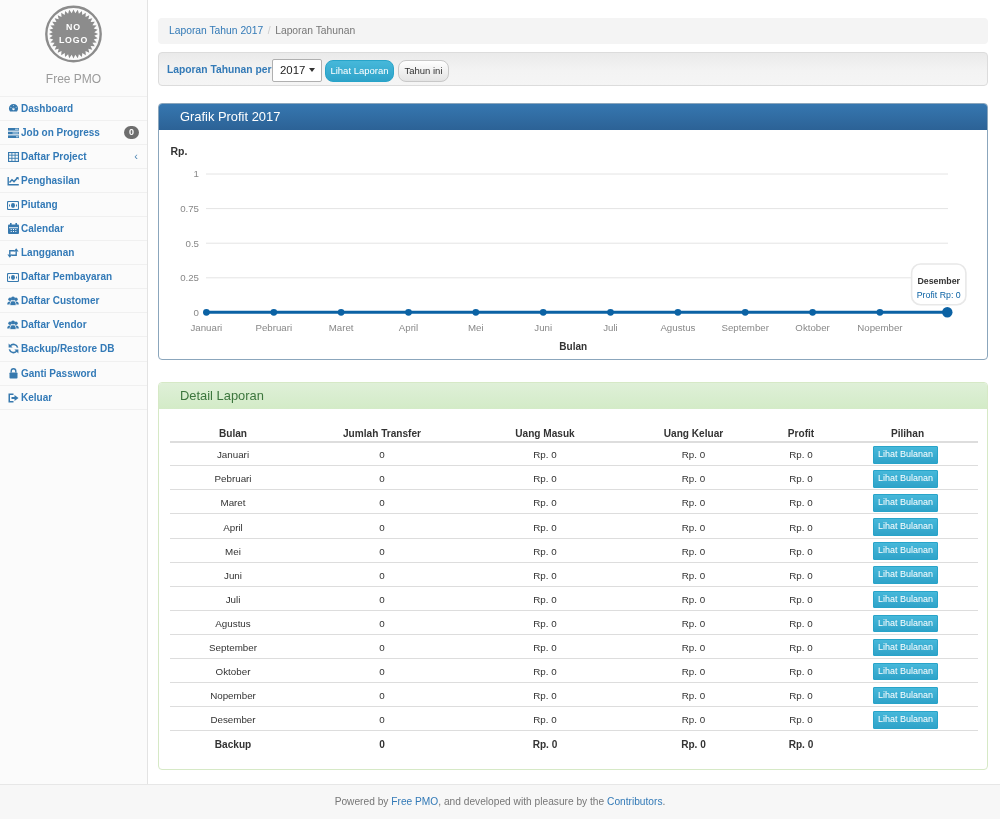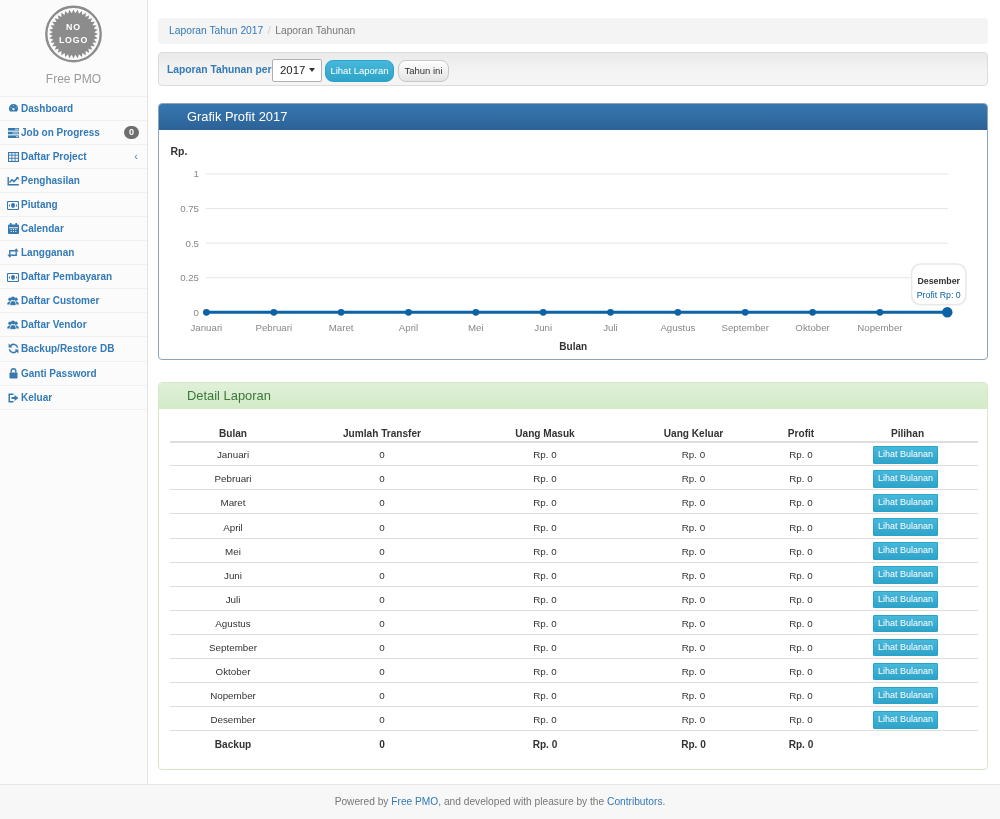--- a/index.html
+++ b/index.html
@@ -19,21 +19,21 @@
 .breadcrumb a { color:#337ab7; }
 .breadcrumb .sep { color:#ccc; padding:0 4.5px; }
 .well { position:absolute; left:10px; top:51.5px; width:830px; height:34px; background:linear-gradient(to bottom,#eaeaea 0%,#f3f3f3 55%,#f5f5f5 100%); border:1px solid #dcdcdc; border-radius:4px; }
 .well .lbl { position:absolute; left:8px; top:0; line-height:33px; font-size:10.3px; font-weight:bold; color:#337ab7; }
 .sel { position:absolute; left:113px; top:6.5px; width:50px; height:23px; background:#fff; border:1px solid #b0b0b0; border-radius:2px; font-size:11.4px; color:#222; line-height:21px; padding-left:7px; }
 .sel .caret { position:absolute; right:6px; top:8px; width:0; height:0; border-left:3.5px solid transparent; border-right:3.5px solid transparent; border-top:4.5px solid #333; }
 .btn { position:absolute; top:7px; height:22px; border-radius:8px; font-size:9.5px; text-align:center; line-height:20px; display:block; }
 .btn-info { background:linear-gradient(to bottom,#46b8da 0%,#2fa3c9 100%); border:1px solid #28a4c9; color:#fff; }
 .btn-default { background:linear-gradient(to bottom,#fefefe 0%,#e4e4e4 100%); border:1px solid #c8c8c8; color:#333; }
 .panel { position:absolute; left:10px; width:830px; background:#fff; border-radius:4px; }
-.panel-heading { height:26px; line-height:26px; padding-left:28px; font-size:12.9px; border-radius:3px 3px 0 0; }
+.panel-heading { height:26px; line-height:26px; padding-left:21px; font-size:12.9px; border-radius:3px 3px 0 0; }
 .p-primary { top:103px; height:257px; border:1px solid #8ba6bc; }
 .p-primary .panel-heading { background:linear-gradient(to bottom,#3677b0 0%,#2c6296 100%); color:#fff; }
 .p-success { top:382px; height:388px; border:1px solid #d6e9c6; }
 .p-success .panel-heading { background:linear-gradient(to bottom,#dff0d8 0%,#d3ebc7 100%); color:#3c763d; }
 table.rpt { position:absolute; left:11px; top:36.5px; width:808px; border-collapse:collapse; font-size:9.8px; color:#333; table-layout:fixed; }
 table.rpt th { font-weight:bold; font-size:10.1px; padding:6px 10px 0; border-bottom:2px solid #ddd; height:22.2px; vertical-align:middle; }
 table.rpt td { padding:2px 10px 0; border-top:1px solid #ddd; height:24.1px; }
 table.rpt .c { text-align:center; }
 table.rpt .r { text-align:center; }
 table.rpt .tot td { font-weight:bold; font-size:10.1px; }

